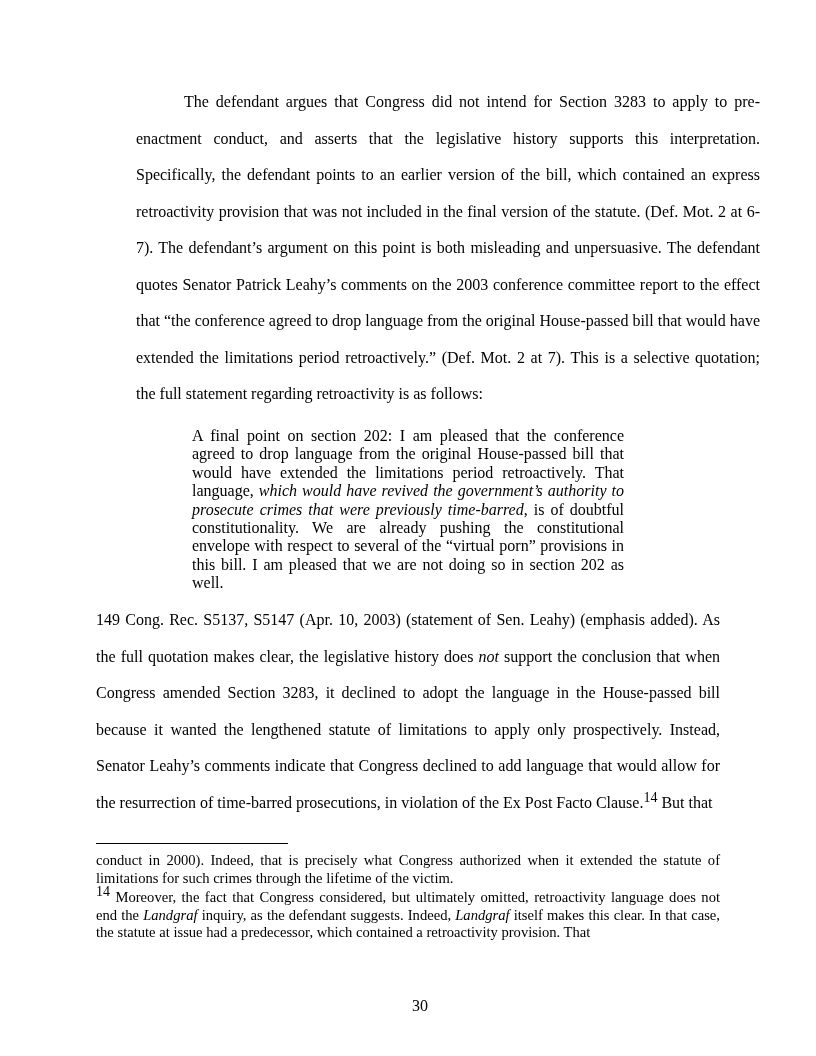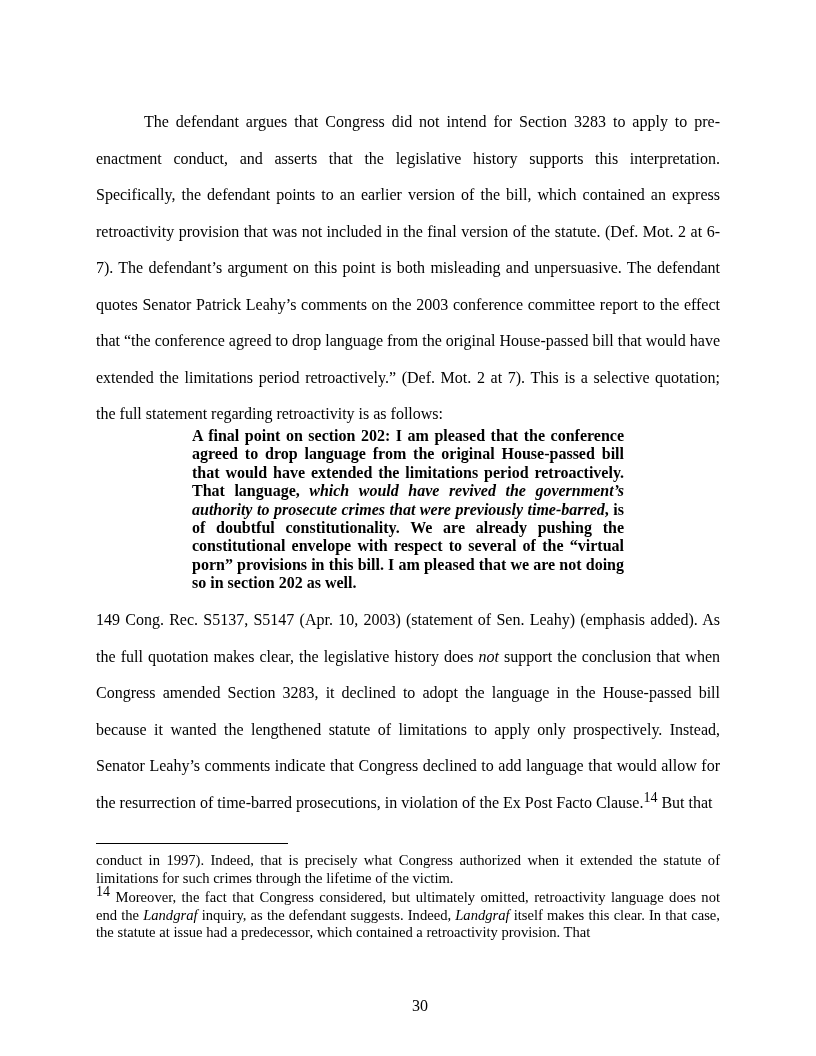--- a/index.html
+++ b/index.html
@@ -18,32 +18,32 @@
     .body-text {
       position: absolute;
       left: 96px;
       width: 624px;
       font-size: 16px;
       line-height: 36.5px;
       text-align: justify;
       text-align-last: auto;
     }
     .para1 {
-      top: 104px;
+      top: 84px;
       text-indent: 48px;
+      margin-left: 40px;
     }
     .blockquote {
       position: absolute;
       left: 192px;
       width: 432px;
       top: 427px;
       font-size: 16px;
       line-height: 18.4px;
       text-align: justify;
-      font-weight: bold;
     }
     .para2 {
       top: 602px;
     }
     .footnote-rule {
       position: absolute;
       left: 96px;
       top: 843px;
       width: 192px;
       height: 0;
@@ -78,17 +78,17 @@
 <body>
 
 <div class="body-text para1"><span>The defendant argues that Congress did not intend for Section 3283 to apply to pre-enactment conduct, and asserts that the legislative history supports this interpretation.  Specifically, the defendant points to an earlier version of the bill, which contained an express retroactivity provision that was not included in the final version of the statute.  (Def. Mot. 2 at 6-7).  The defendant’s argument on this point is both misleading and unpersuasive.  The defendant quotes Senator Patrick Leahy’s comments on the 2003 conference committee report to the effect that “the conference agreed to drop language from the original House-passed bill that would have extended the limitations period retroactively.”  (Def. Mot. 2 at 7).  This is a selective quotation; the full statement regarding retroactivity is as follows:</span></div>
 
 <div class="blockquote"><span>A final point on section 202: I am pleased that the conference agreed to drop language from the original House-passed bill that would have extended the limitations period retroactively. That language, </span><em>which would have revived the government’s authority to prosecute crimes that were previously time-barred</em><span>, is of doubtful constitutionality.  We are already pushing the constitutional envelope with respect to several of the “virtual porn” provisions in this bill.  I am pleased that we are not doing so in section 202 as well.</span></div>
 
 <div class="body-text para2"><span>149 Cong. Rec. S5137, S5147 (Apr. 10, 2003) (statement of Sen. Leahy) (emphasis added).  As the full quotation makes clear, the legislative history does </span><em>not</em><span> support the conclusion that when Congress amended Section 3283, it declined to adopt the language in the House-passed bill because it wanted the lengthened statute of limitations to apply only prospectively.  Instead, Senator Leahy’s comments indicate that Congress declined to add language that would allow for the resurrection of time-barred prosecutions, in violation of the Ex Post Facto Clause.</span><sup>14</sup><span>  But that</span></div>
 
 <div class="footnote-rule"></div>
 
-<div class="footnote fn-cont"><span>conduct in 1997).  Indeed, that is precisely what Congress authorized when it extended the statute of limitations for such crimes through the lifetime of the victim.</span></div>
+<div class="footnote fn-cont"><span>conduct in 2000).  Indeed, that is precisely what Congress authorized when it extended the statute of limitations for such crimes through the lifetime of the victim.</span></div>
 
 <div class="footnote fn14"><sup>14</sup><span> Moreover, the fact that Congress considered, but ultimately omitted, retroactivity language does not end the </span><em>Landgraf</em><span> inquiry, as the defendant suggests.  Indeed, </span><em>Landgraf</em><span> itself makes this clear.  In that case, the statute at issue had a predecessor, which contained a retroactivity provision.  That</span></div>
 
 <div class="page-number">30</div>
 
 </body></html>

